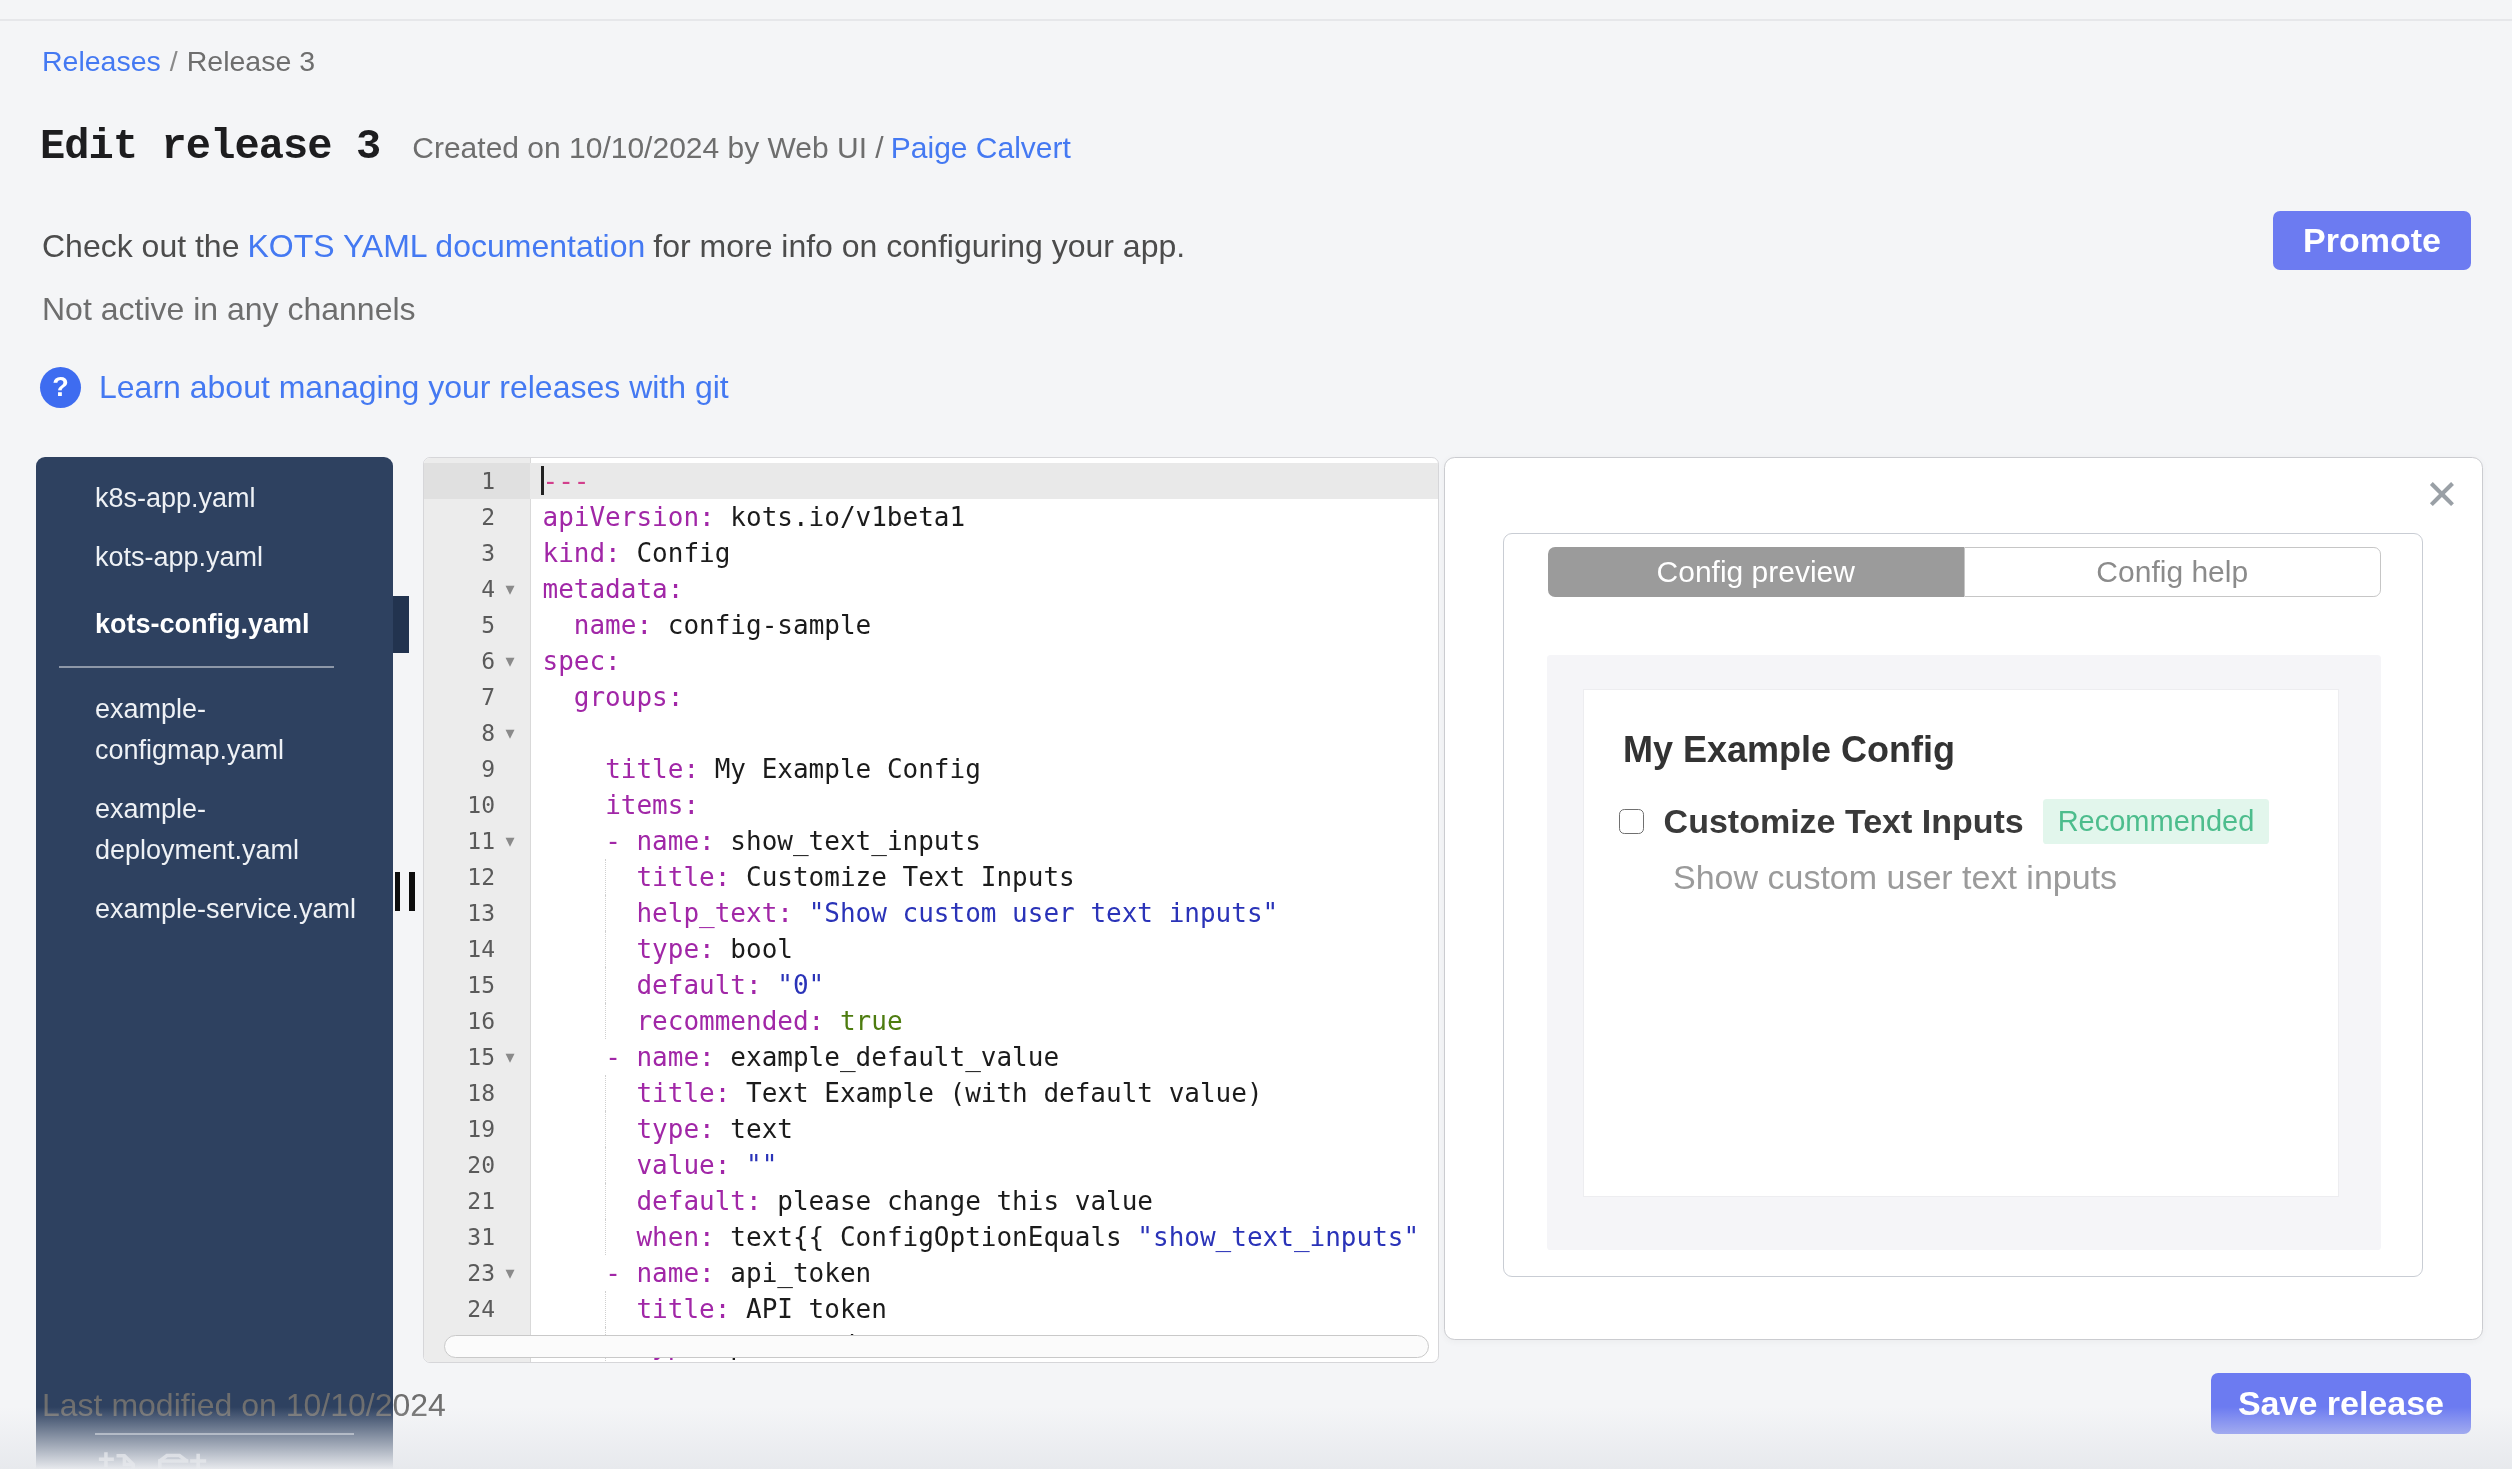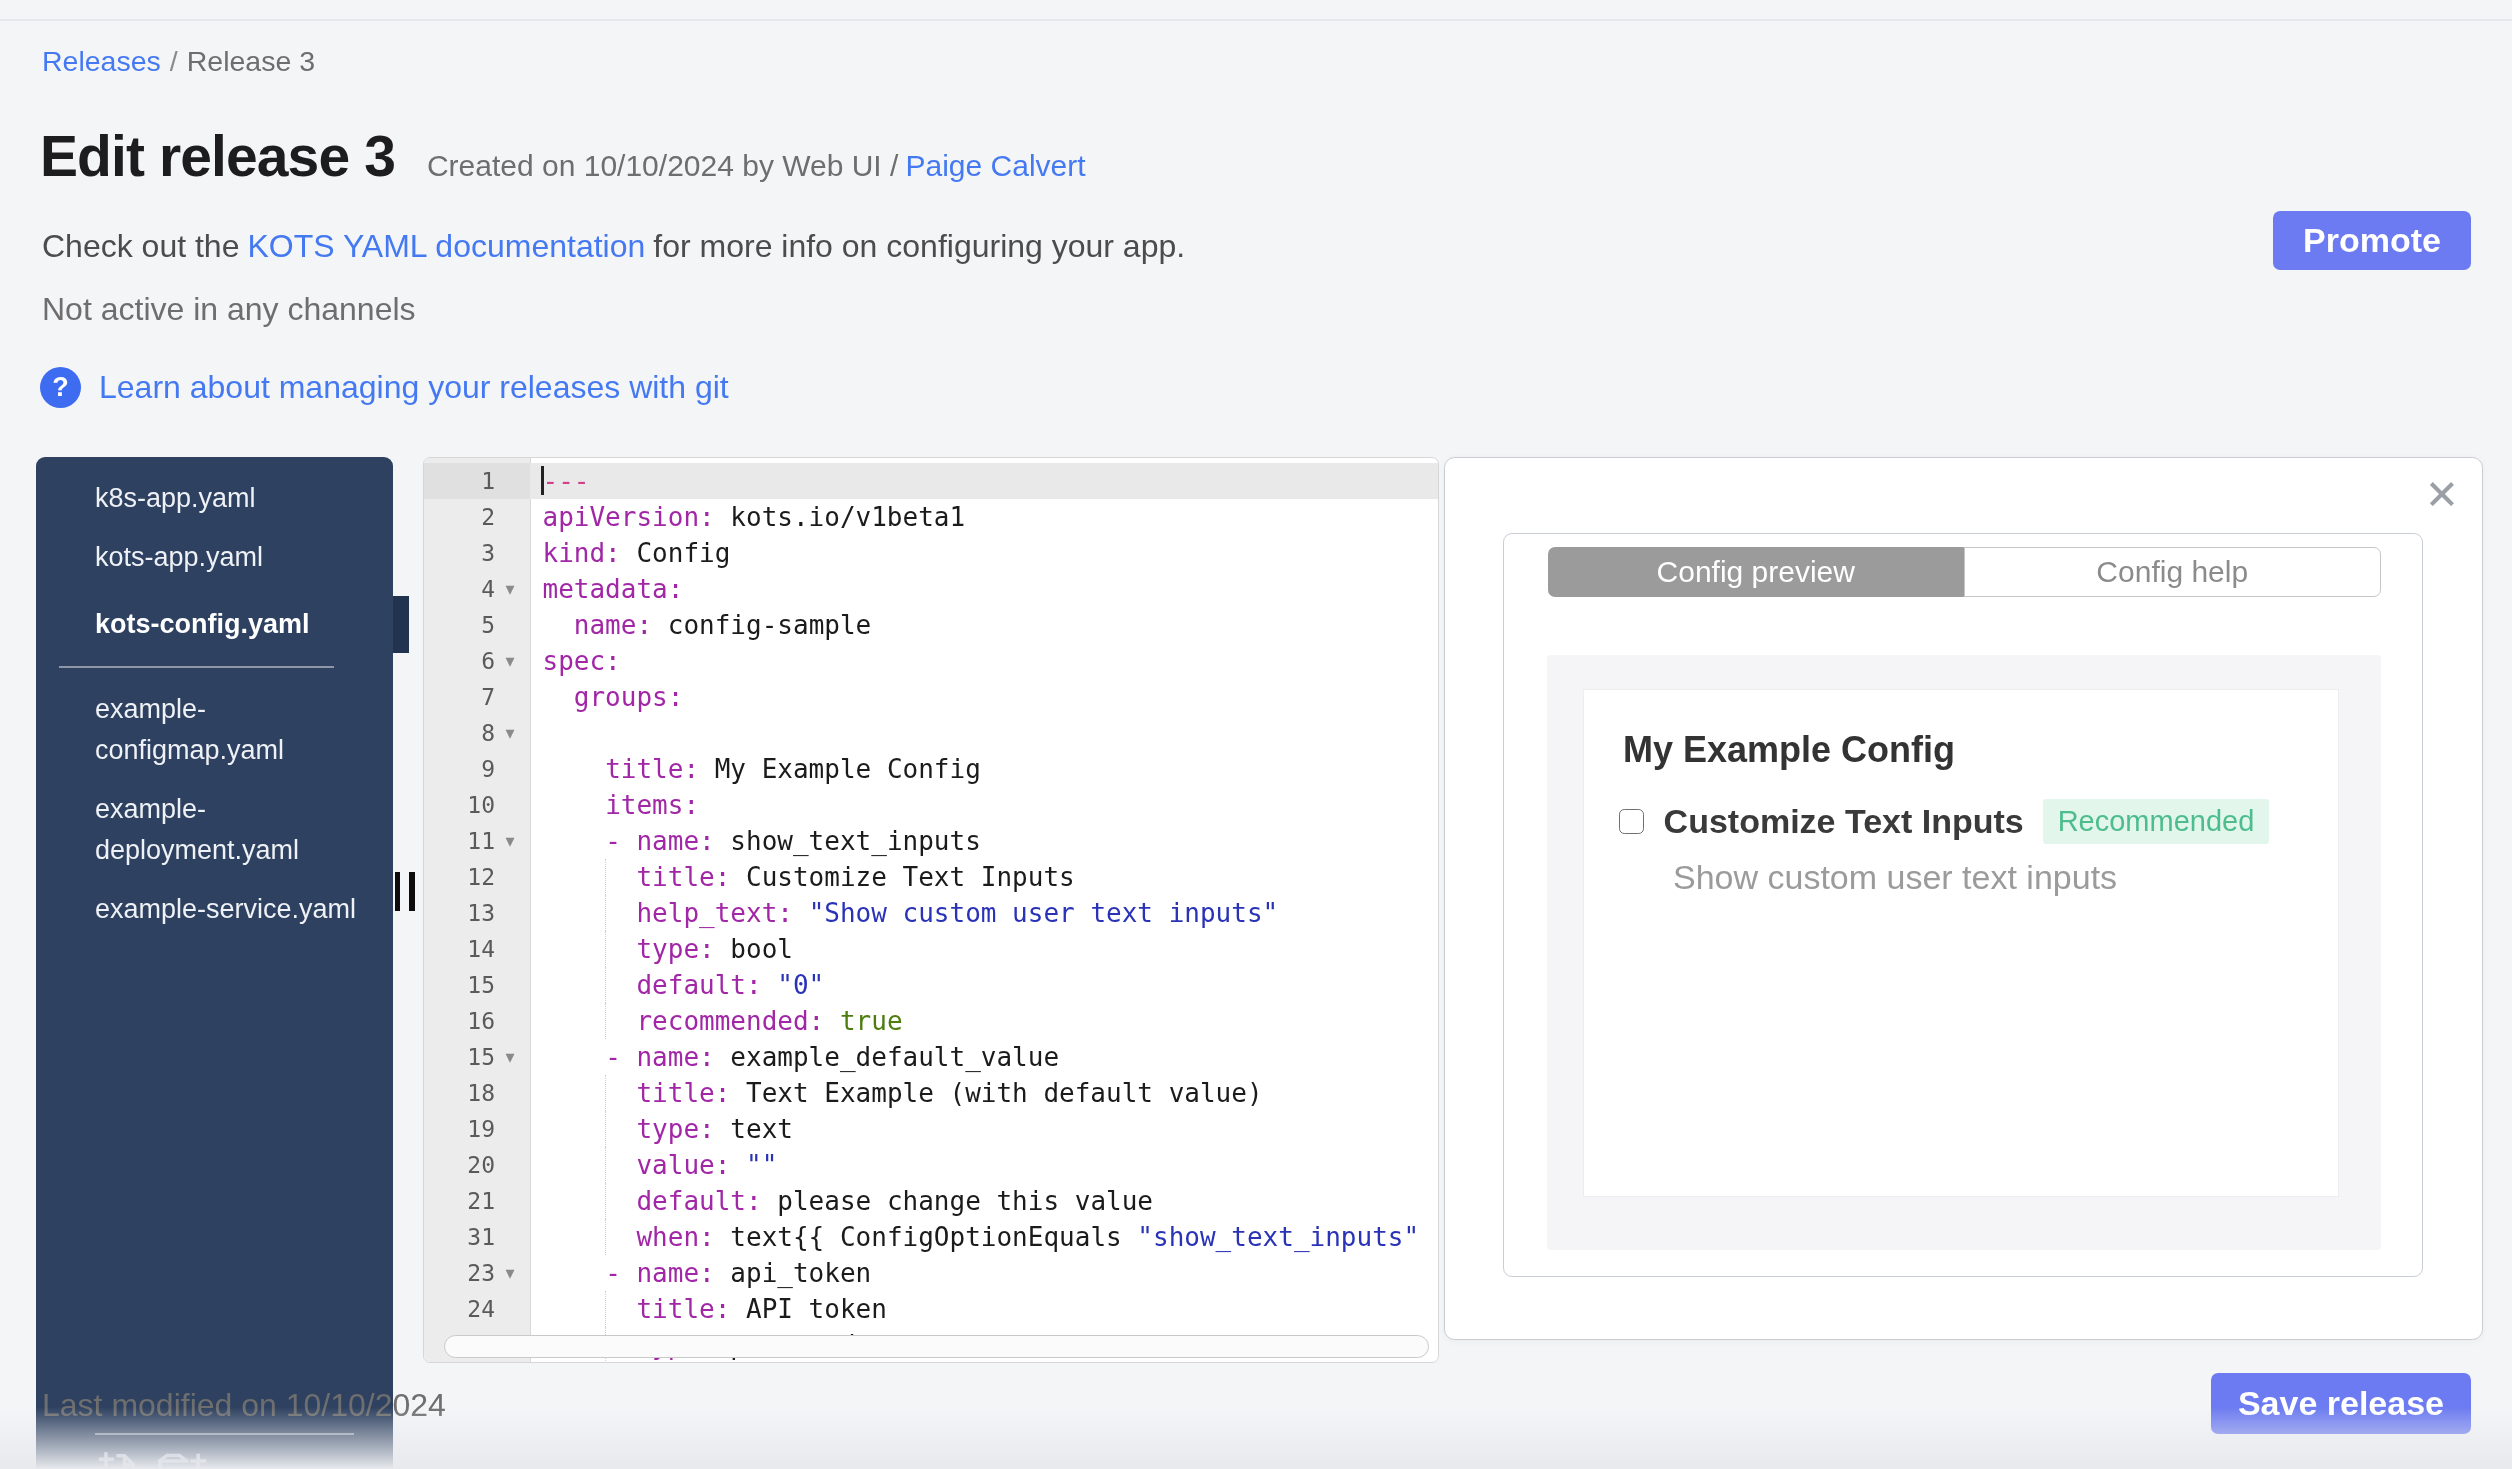--- a/index.html
+++ b/index.html
@@ -13,21 +13,21 @@
   .hairline { position:absolute; top:19px; left:0; right:0; height:1.8px; background:#e6e7ea; }
   .bottom-fade { position:absolute; left:0; right:0; bottom:0; height:62px;
     background:linear-gradient(180deg, rgba(232,234,238,0) 0%, #e7e9ed 100%); }
 
   a, .link { color:#4479f2; text-decoration:none; cursor:pointer; }
 
   
   .breadcrumb { position:absolute; left:42px; top:45px; font-size:28.5px; color:#6e6e6e; }
   .breadcrumb .sep { margin:0 9px; color:#8a8a8a; }
   .title-row { position:absolute; left:40px; top:123px; display:flex; align-items:baseline; }
-  h1.page-title { font-size:57px; font-weight:800; color:#1d1d1f; letter-spacing:-0.9px; }
+  h1.page-title { font-size:42px; font-weight:800; color:#1d1d1f; letter-spacing:-0.9px;font-family:Liberation Mono, monospace; }
   .title-meta { margin-left:32px; font-size:30px; color:#6e6e6e; }
   .title-meta a { margin-left:7.1px; }
   .docs-note { position:absolute; left:42px; top:228px; font-size:32px; color:#4c4c4c; }
   .docs-note a { margin:0 8px; }
   .channel-status { position:absolute; left:42px; top:291px; font-size:32px; color:#6e6e6e; }
   .git-row { position:absolute; left:40px; top:367px; display:flex; align-items:center; }
   .q-icon { width:41px; height:41px; border-radius:50%; background:#3e6cf0; color:#fff;
     font-size:27px; font-weight:700; display:flex; align-items:center; justify-content:center; }
   .git-link { margin-left:18px; font-size:32px; }
   .btn { background:#6c7bf1; color:#fff; border:none; border-radius:7.1px;

